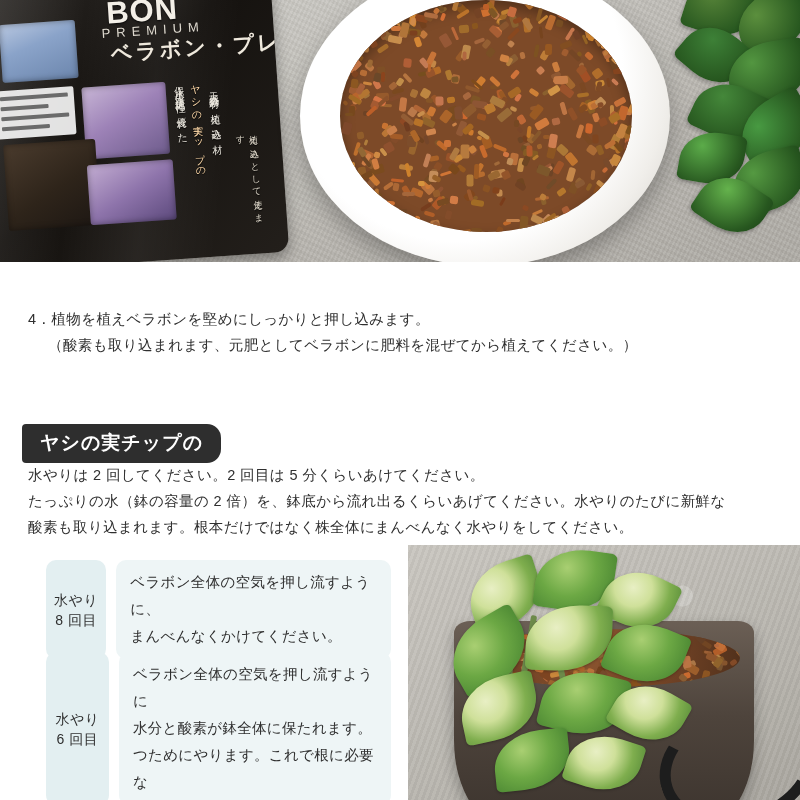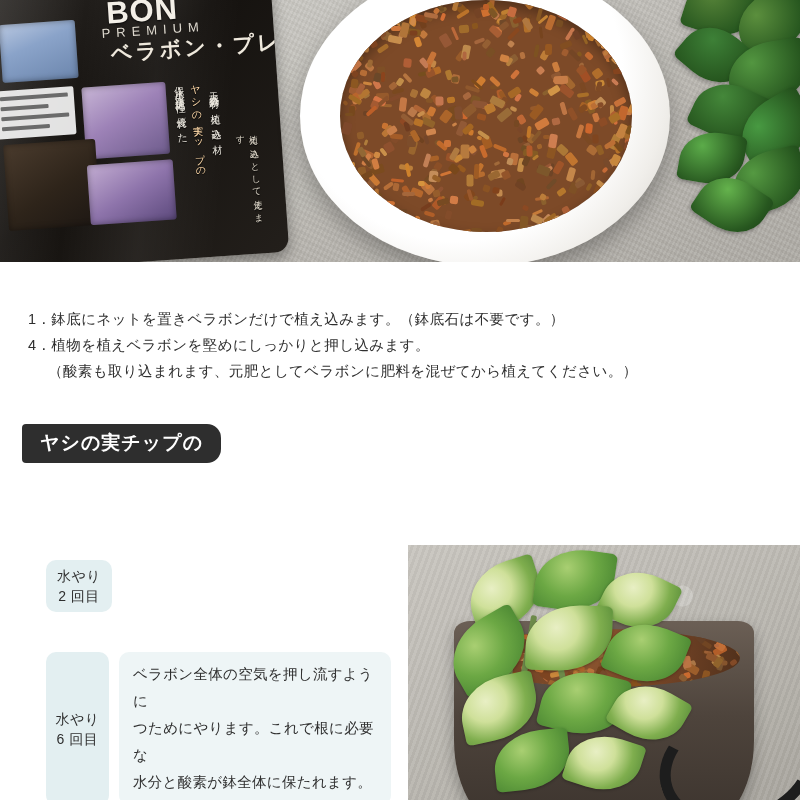--- a/index.html
+++ b/index.html
@@ -825,46 +825,54 @@
         <i class="leaf" style="left:18px;top:104px;width:72px;height:56px;transform:rotate(25deg);background:radial-gradient(circle at 32% 30%, hsl(112,40%,38%), #27571f 70%, #183c15);"></i>
         <i class="leaf" style="left:62px;top:120px;width:76px;height:60px;transform:rotate(-30deg);background:radial-gradient(circle at 32% 30%, hsl(116,40%,43%), #27571f 70%, #183c15);"></i>
         <i class="leaf" style="left:4px;top:152px;width:64px;height:52px;transform:rotate(10deg);background:radial-gradient(circle at 32% 30%, hsl(109,40%,48%), #27571f 70%, #183c15);"></i>
         <i class="leaf" style="left:56px;top:172px;width:74px;height:58px;transform:rotate(-14deg);background:radial-gradient(circle at 32% 30%, hsl(107,40%,43%), #27571f 70%, #183c15);"></i>
         <i class="leaf" style="left:22px;top:198px;width:68px;height:54px;transform:rotate(34deg);background:radial-gradient(circle at 32% 30%, hsl(106,40%,50%), #27571f 70%, #183c15);"></i>
       </div>
   </div>
 
 
   <div class="body-text" style="left:28px; top:306px; width:760px;">
-    <div class="row">1．鉢底にネットを置きベラボンだけで植え込みます。（鉢底石は不要です。）</div>
     <div class="row">4．植物を植えベラボンを堅めにしっかりと押し込みます。</div>
     <div class="row indent">（酸素も取り込まれます、元肥としてベラボンに肥料を混ぜてから植えてください。）</div>
   </div>
 
   <div class="label-wrap" style="left:22px; top:424px;">
     <span class="section-label">ヤシの実チップの</span>
   </div>
 
+  <div class="body-text" style="left:28px; top:462px; width:760px;">
+    <div class="row">水やりは 2 回してください。2 回目は 5 分くらいあけてください。</div>
+    <div class="row">たっぷりの水（鉢の容量の 2 倍）を、鉢底から流れ出るくらいあげてください。水やりのたびに新鮮な</div>
+    <div class="row">酸素も取り込まれます。根本だけではなく株全体にまんべんなく水やりをしてください。</div>
+  </div>
 
   <div class="callout" style="left:46px; top:560px; width:345px;">
     <div class="callout-tag">
       <span>水やり</span>
-      <span>2 回目</span>
+      <span>8 回目</span>
+    </div>
+    <div class="callout-body">
+      <div>ベラボン全体の空気を押し流すように、</div>
+      <div>まんべんなくかけてください。</div>
     </div>
   </div>
 
   <div class="callout" style="left:46px; top:652px; width:345px;">
     <div class="callout-tag">
       <span>水やり</span>
       <span>6 回目</span>
     </div>
     <div class="callout-body">
       <div>ベラボン全体の空気を押し流すように</div>
+      <div>水分と酸素が鉢全体に保たれます。</div>
       <div>つためにやります。これで根に必要な</div>
-      <div>水分と酸素が鉢全体に保たれます。</div>
     </div>
   </div>
 
   <div class="photo-bottom">
     <div class="pb-bg"></div>
     <div class="pot">
       <div class="pot-soil" id="pot-chips">
           <i class="bark" style="left:2px;top:24px;width:13px;height:4px;transform:rotate(42deg);background:hsl(31,64%,31%);"></i>
           <i class="bark" style="left:168px;top:44px;width:6px;height:7px;transform:rotate(24deg);background:hsl(28,51%,30%);"></i>
           <i class="bark" style="left:130px;top:40px;width:5px;height:7px;transform:rotate(12deg);background:hsl(23,51%,39%);"></i>

